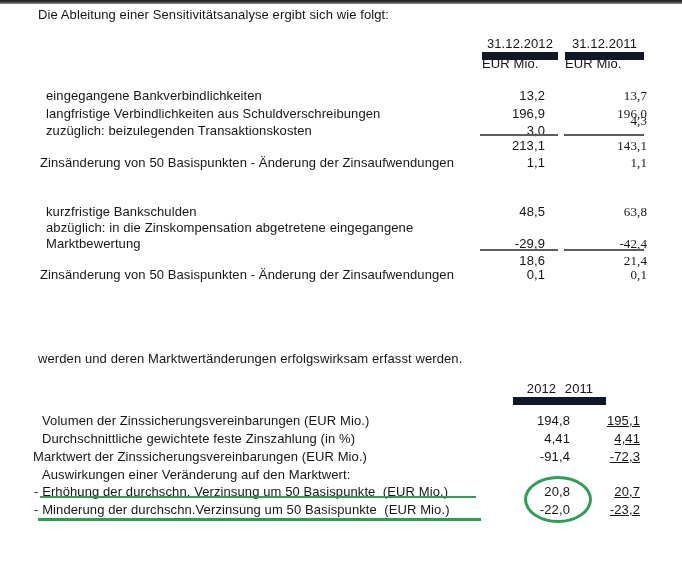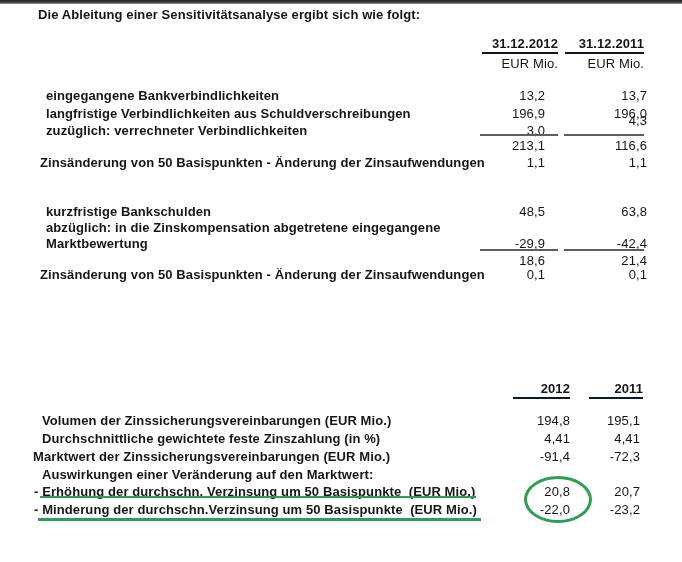--- a/index.html
+++ b/index.html
@@ -1,32 +1,32 @@
 <!DOCTYPE html>
 <html style="--green: #2d9e53;"><head>
 <meta charset="utf-8">
 <style>
   html,body{margin:0;padding:0;background:#fff;}
   .page{
     position:relative;width:682px;height:562px;background:#ffffff;overflow:hidden;
     font-family:"Liberation Sans","DejaVu Sans",sans-serif;
     font-size:13px;color:#161616;letter-spacing:0.1px;
   }
-  .abs{position:absolute;white-space:pre;line-height:16px;font-weight:bold;}
+  .abs{position:absolute;white-space:pre;line-height:16px;}
   .topbar{position:absolute;left:0;top:0;width:682px;height:4px;
           background:linear-gradient(to bottom,#1f1f1f 0%,#3c3c3c 55%,#9b9b9b 100%);}
   .bold{font-weight:bold;}
   
   .vA1{position:absolute;left:458px;width:87px;text-align:right;white-space:pre;line-height:16px;}
-  .vB1{position:absolute;left:560px;width:87px;text-align:right;white-space:pre;line-height:16px;}
+  .vB1{position:absolute;left:560px;width:87px;text-align:right;white-space:pre;line-height:16px;font-family:Liberation Serif, serif;}
   
   .vA2{position:absolute;left:490px;width:80px;text-align:right;white-space:pre;line-height:16px;}
-  .vB2{position:absolute;left:575px;width:65px;text-align:right;white-space:pre;line-height:16px;}
-  .colhdr{position:absolute;text-align:right;border-bottom:2px solid #0f172a;height:16px;line-height:15px;white-space:pre;font-weight:bold;}
-  .unit{position:absolute;text-align:right;white-space:pre;line-height:16px;}
+  .vB2{position:absolute;left:575px;width:65px;text-align:right;white-space:pre;line-height:16px;text-decoration:underline;}
+  .colhdr{position:absolute;text-align:center;border-bottom:8px solid #0f172a;height:16px;line-height:15px;white-space:pre;}
+  .unit{position:absolute;text-align:left;white-space:pre;line-height:16px;}
   .rule{position:absolute;height:2px;background:#5d5d5d;}
   .para-line{width:608px;height:18px;line-height:18px;text-align:justify;text-align-last:justify;white-space:normal;overflow:hidden;}
   .para-line.last{text-align-last:left;}
   .green-underline{position:absolute;background:var(--green,#2d9e53);}
   .green-ellipse{position:absolute;border:3px solid var(--green,#2d9e53);border-radius:50%;box-sizing:border-box;background:transparent;}
 </style>
 </head>
 <body>
 
 <div class="page">
@@ -44,30 +44,30 @@
     <div class="abs" style="left:46px;top:88px">eingegangene Bankverbindlichkeiten</div>
     <div class="vA1" style="top:88px">13,2</div>
     <div class="vB1" style="top:88px">13,7</div>
   </div>
   <div>
     <div class="abs" style="left:46px;top:106px">langfristige Verbindlichkeiten aus Schuldverschreibungen</div>
     <div class="vA1" style="top:106px">196,9</div>
     <div class="vB1" style="top:106px">196,0</div>
   </div>
   <div>
-    <div class="abs" style="left:46px;top:123px">zuzüglich: verrechneter Verbindlichkeiten</div>
+    <div class="abs" style="left:46px;top:123px">zuzüglich: beizulegenden Transaktionskosten</div>
     <div class="vA1" style="top:123px">3,0</div>
     <div class="vB1" style="top:113px">4,3</div>
   </div>
 
   <div class="rule" style="left:480px;top:134px;width:78px"></div>
   <div class="rule" style="left:564px;top:134px;width:80px"></div>
   <div>
     <div class="vA1" style="top:138px">213,1</div>
-    <div class="vB1" style="top:138px">116,6</div>
+    <div class="vB1" style="top:138px">143,1</div>
   </div>
 
   <div>
     <div class="abs" style="left:40px;top:155px">Zinsänderung von 50 Basispunkten - Änderung der Zinsaufwendungen</div>
     <div class="vA1" style="top:155px">1,1</div>
     <div class="vB1" style="top:155px">1,1</div>
   </div>
 
 
   <div>
@@ -89,24 +89,25 @@
     <div class="vB1" style="top:253px">21,4</div>
   </div>
 
   <div>
     <div class="abs" style="left:40px;top:267px">Zinsänderung von 50 Basispunkten - Änderung der Zinsaufwendungen</div>
     <div class="vA1" style="top:267px">0,1</div>
     <div class="vB1" style="top:267px">0,1</div>
   </div>
 
   <div class="abs" style="left:38px;top:318px">
+    <div class="para-line last">werden und deren Marktwertänderungen erfolgswirksam erfasst werden.</div>
   </div>
 
   <div class="colhdr" style="left:513px;top:381px;width:57px">2012</div>
-  <div class="colhdr" style="left:589px;top:381px;width:54px">2011</div>
+  <div class="colhdr" style="left:552px;top:381px;width:54px">2011</div>
 
   <div>
     <div class="abs" style="left:42px;top:413px">Volumen der Zinssicherungsvereinbarungen (EUR Mio.)</div>
     <div class="vA2" style="top:413px">194,8</div>
     <div class="vB2" style="top:413px">195,1</div>
   </div>
   <div>
     <div class="abs" style="left:42px;top:431px">Durchschnittliche gewichtete feste Zinszahlung (in %)</div>
     <div class="vA2" style="top:431px">4,41</div>
     <div class="vB2" style="top:431px">4,41</div>

